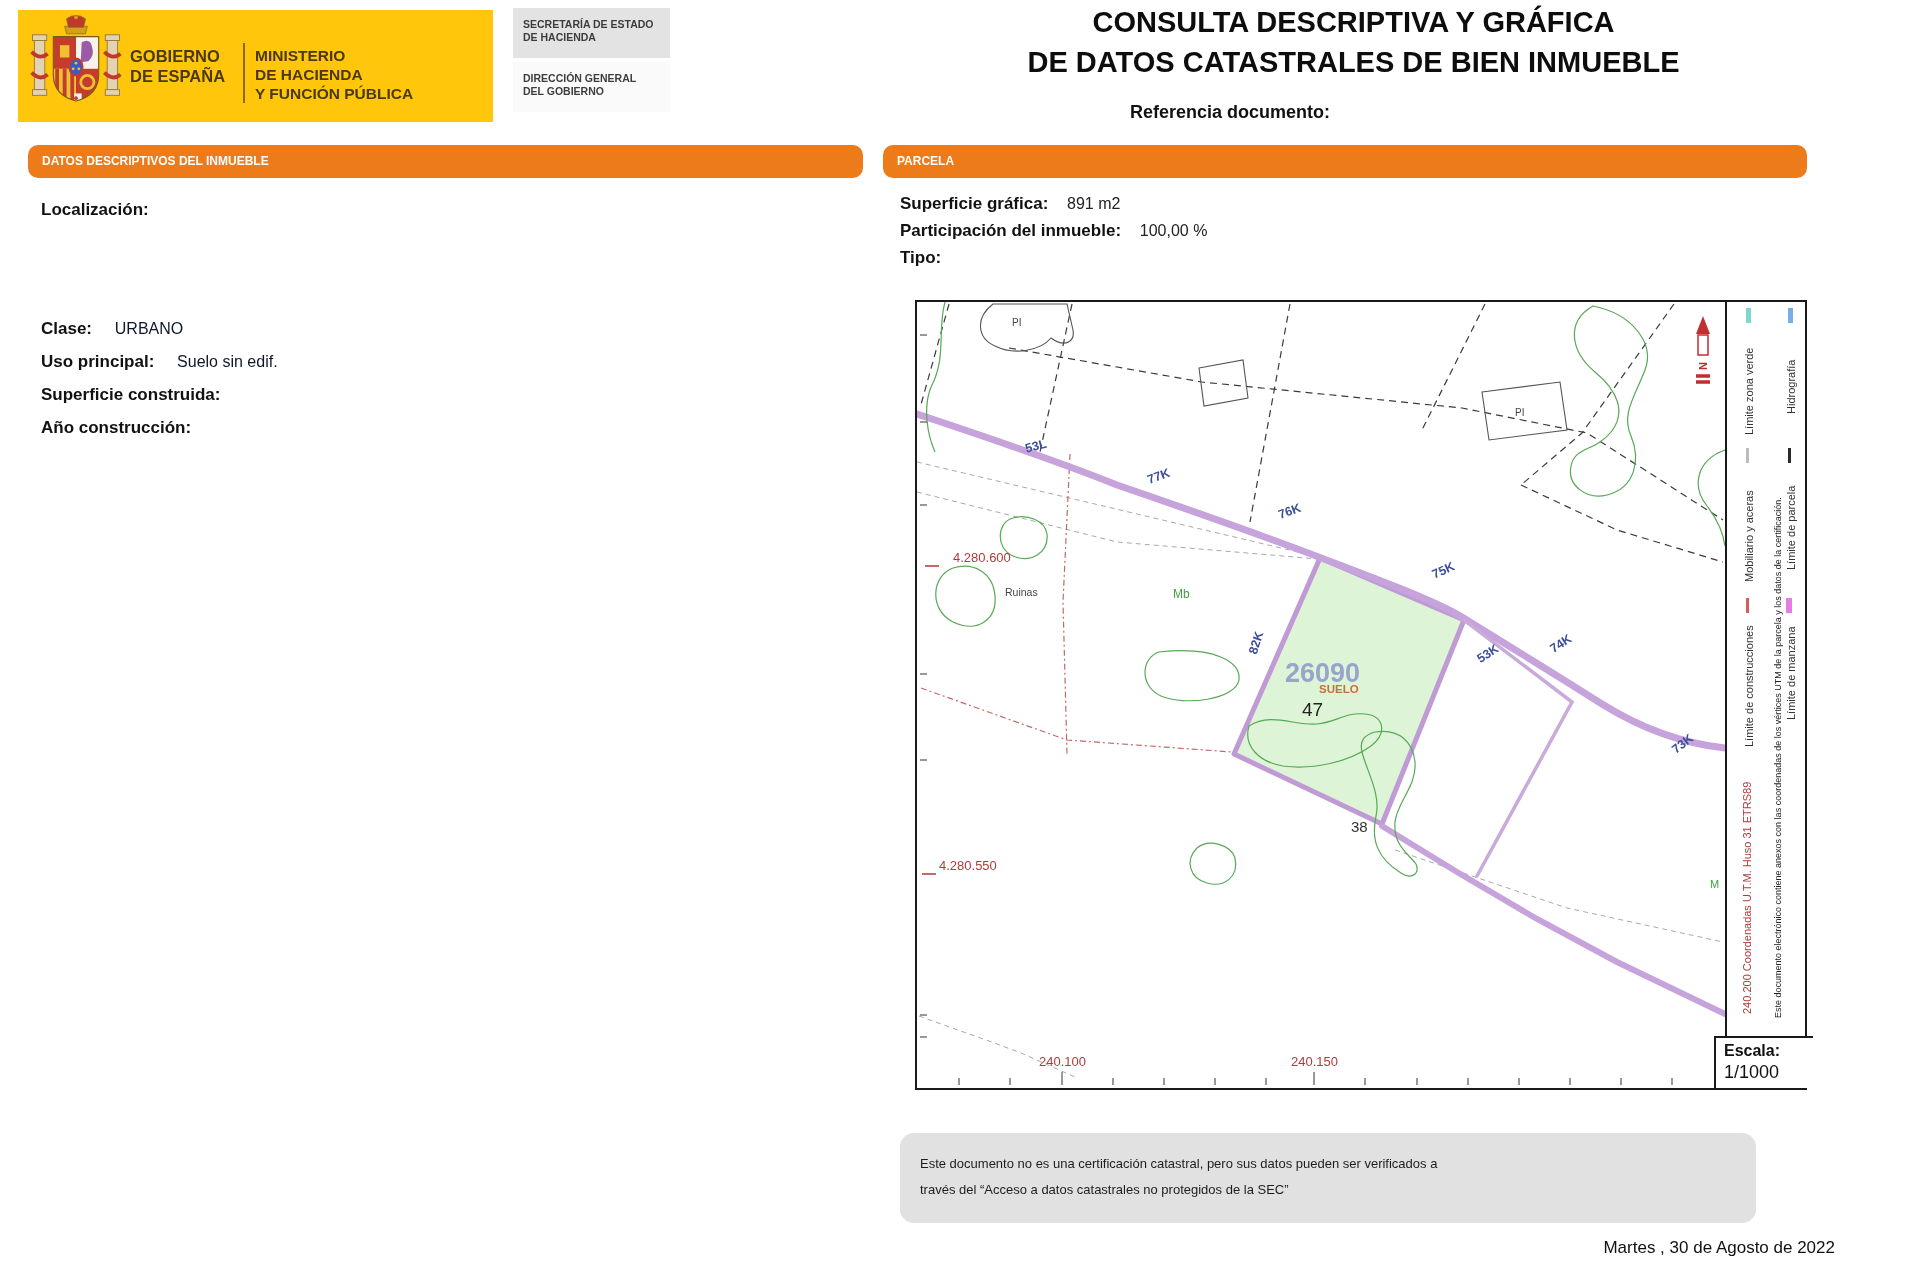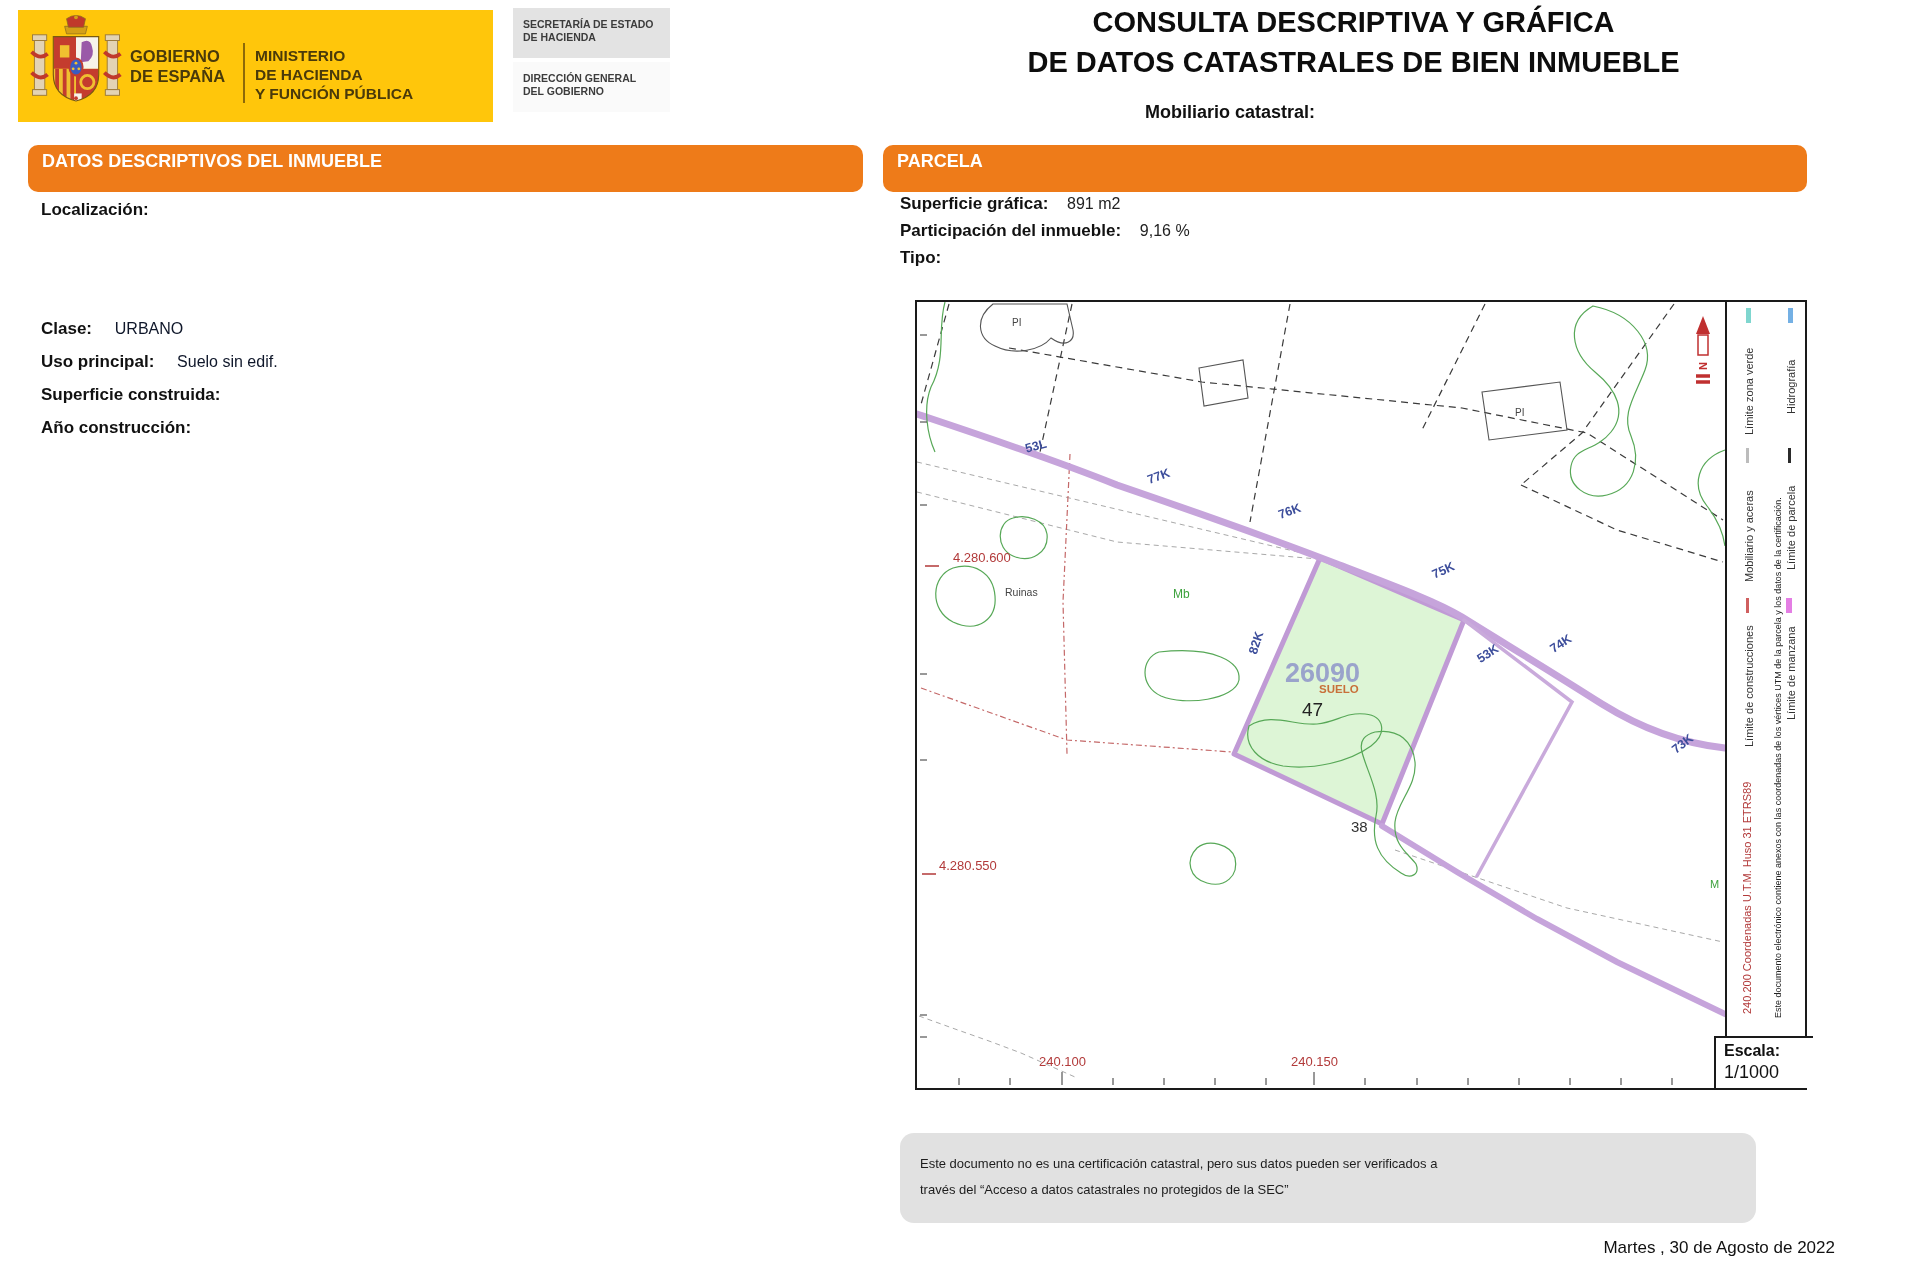--- a/index.html
+++ b/index.html
@@ -16,22 +16,22 @@
            font-size:10.5px;font-weight:bold;line-height:13px;color:#3c3c3c;padding:10px 0 0 10px;box-sizing:border-box;}
   .dir-box{position:absolute;left:513px;top:62px;width:157px;height:50px;background:#fafafa;
            font-size:10.5px;font-weight:bold;line-height:13px;color:#3c3c3c;padding:10px 0 0 10px;box-sizing:border-box;}
 
   .doc-title{position:absolute;left:900px;top:2px;width:907px;text-align:center;
              font-size:29px;font-weight:bold;line-height:40px;color:#0d0d0d;}
   .ref-label{position:absolute;left:900px;top:102px;width:660px;text-align:center;
              font-size:18px;font-weight:bold;}
 
   
-  .bar{position:absolute;top:145px;height:47px;background:#ee7b19;border-radius:10px;
-       color:#fff;font-weight:bold;font-size:18px;line-height:33px;padding-left:14px;box-sizing:border-box;}
+  .bar{position:absolute;top:145px;height:33px;background:#ee7b19;border-radius:10px;
+       color:#fff;font-weight:bold;font-size:12px;line-height:33px;padding-left:14px;box-sizing:border-box;}
   .bar-left{left:28px;width:835px;}
   .bar-right{left:883px;width:924px;}
 
   
   .loc-field{position:absolute;left:41px;top:200px;font-size:17px;font-weight:bold;}
   .desc-fields{position:absolute;left:41px;top:312px;}
   .desc-fields .row{height:33px;line-height:33px;font-size:17px;}
   .desc-fields .lbl{font-weight:bold;}
   .desc-fields .val{font-weight:normal;font-size:16px;margin-left:18px;color:#0f172a;}
 
@@ -123,21 +123,21 @@
 </div>
 <div class="dir-box">
   <div>DIRECCIÓN GENERAL</div>
   <div>DEL GOBIERNO</div>
 </div>
 
 <div class="doc-title">
   <div>CONSULTA DESCRIPTIVA Y GRÁFICA</div>
   <div>DE DATOS CATASTRALES DE BIEN INMUEBLE</div>
 </div>
-<div class="ref-label">Mobiliario catastral:</div>
+<div class="ref-label">Referencia documento:</div>
 
 <div class="bar bar-left">
   <span>DATOS DESCRIPTIVOS DEL INMUEBLE</span>
 </div>
 <div class="bar bar-right">
   <span>PARCELA</span>
 </div>
 
 <div class="loc-field">Localización:</div>
 <div class="desc-fields">
@@ -159,21 +159,21 @@
   </div>
 </div>
 
 <div class="parcel-fields">
   <div class="row">
     <span class="lbl">Superficie gráfica:</span>
     <span class="val">891 m2</span>
   </div>
   <div class="row">
     <span class="lbl">Participación del inmueble:</span>
-    <span class="val">9,16 %</span>
+    <span class="val">100,00 %</span>
   </div>
   <div class="row">
     <span class="lbl">Tipo:</span>
     <span class="val"></span>
   </div>
 </div>
 
 <div class="map">
   <svg class="plan" viewBox="0 0 888 786" preserveAspectRatio="none">
 

